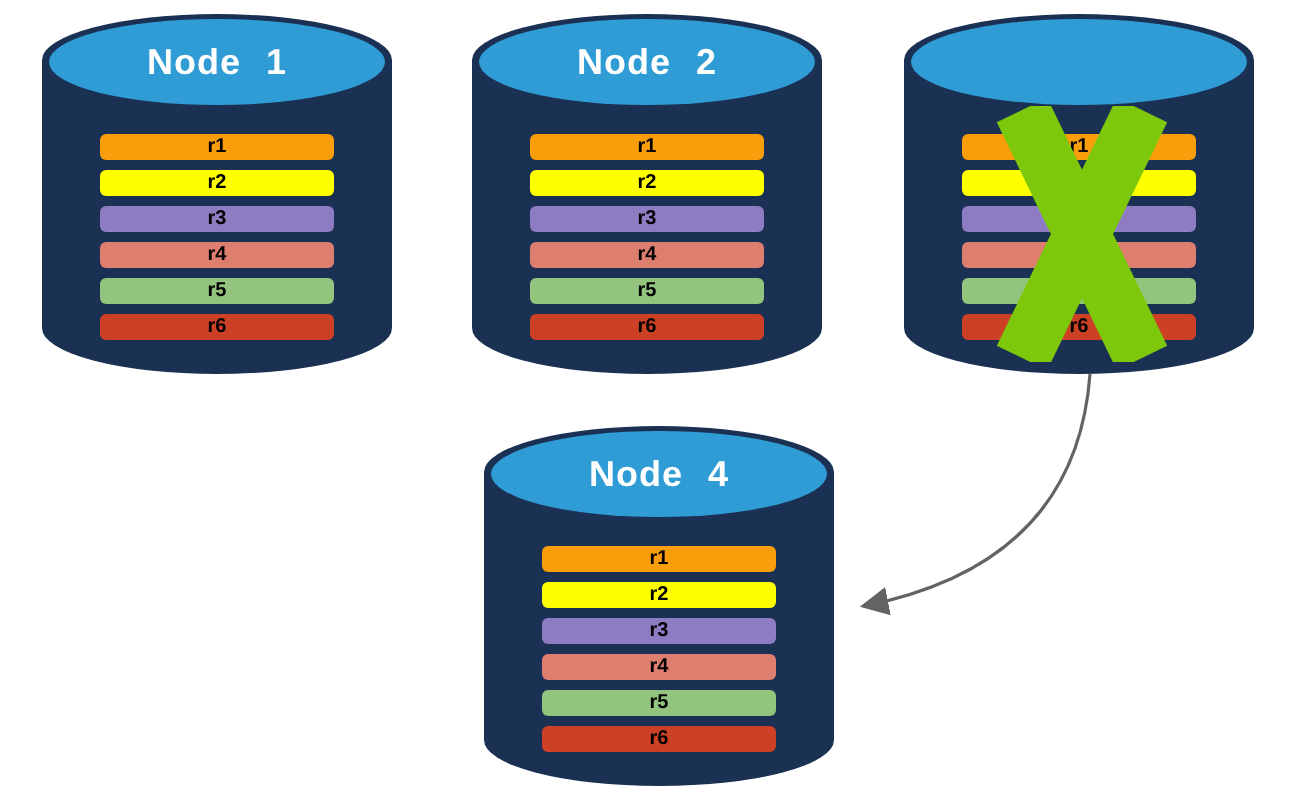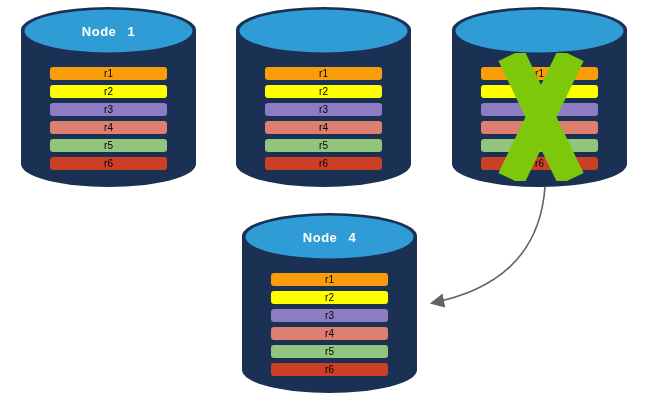--- a/index.html
+++ b/index.html
@@ -14,29 +14,29 @@
   .node[data-name="node-1"]{left:21px;top:7px;}
   .node[data-name="node-2"]{left:236px;top:7px;}
   .node[data-name="node-3"]{left:452px;top:7px;}
   .node[data-name="node-4"]{left:242px;top:213px;}
 
   .cyl{position:absolute;left:0;top:0;width:175px;height:182px;}
 
   .node-label{
     position:absolute;left:0;top:9px;width:175px;height:30px;
     display:flex;align-items:center;justify-content:center;
-    color:var(--label,#fff);font-size:13px;font-weight:700;
+    color:var(--label,#fff);font-size:18px;font-weight:700;
     word-spacing:7px;letter-spacing:.5px;z-index:2;
   }
 
   .rows{position:absolute;left:29px;top:60px;width:117px;z-index:2;}
   .bar{
     height:13px;margin-bottom:5px;border-radius:3px;
     display:flex;align-items:center;justify-content:center;
-    color:var(--bartext,#000);font-size:10px;font-weight:400;line-height:13px;
+    color:var(--bartext,#000);font-size:10px;font-weight:700;line-height:13px;
   }
 
   .x-mark{position:absolute;left:45px;top:46px;width:88px;height:128px;z-index:3;}
 
   .arrow-layer{position:absolute;inset:0;width:646px;height:402px;pointer-events:none;z-index:4;}
 </style>
 </head>
 <body>
 
 <div class="canvas" data-name="diagram-canvas">
@@ -55,20 +55,21 @@
         <div class="bar" data-name="node-1-bar-r5" style="background: rgb(147, 196, 125);">r5</div>
         <div class="bar" data-name="node-1-bar-r6" style="background: rgb(204, 65, 37);">r6</div>
       </div>
   </div>
 
   <div class="node" data-name="node-2">
     <svg class="cyl" viewBox="0 0 175 182" data-name="database-cylinder-icon">
       <path d="M0,23 A87.5,23 0 0 1 175,23 L175,157 A87.5,23 0 0 1 0,157 Z" style="fill:var(--body)"></path>
       <ellipse cx="87.5" cy="24" rx="84" ry="21.5" style="fill:var(--top)"></ellipse>
     </svg>
+    <div class="node-label" data-name="node-2-label">Node 2</div>
     <div class="rows" data-name="node-2-replica-rows">
         <div class="bar" data-name="node-2-bar-r1" style="background: rgb(249, 157, 11);">r1</div>
         <div class="bar" data-name="node-2-bar-r2" style="background: rgb(255, 255, 0);">r2</div>
         <div class="bar" data-name="node-2-bar-r3" style="background: rgb(142, 124, 195);">r3</div>
         <div class="bar" data-name="node-2-bar-r4" style="background: rgb(221, 126, 111);">r4</div>
         <div class="bar" data-name="node-2-bar-r5" style="background: rgb(147, 196, 125);">r5</div>
         <div class="bar" data-name="node-2-bar-r6" style="background: rgb(204, 65, 37);">r6</div>
       </div>
   </div>
 

